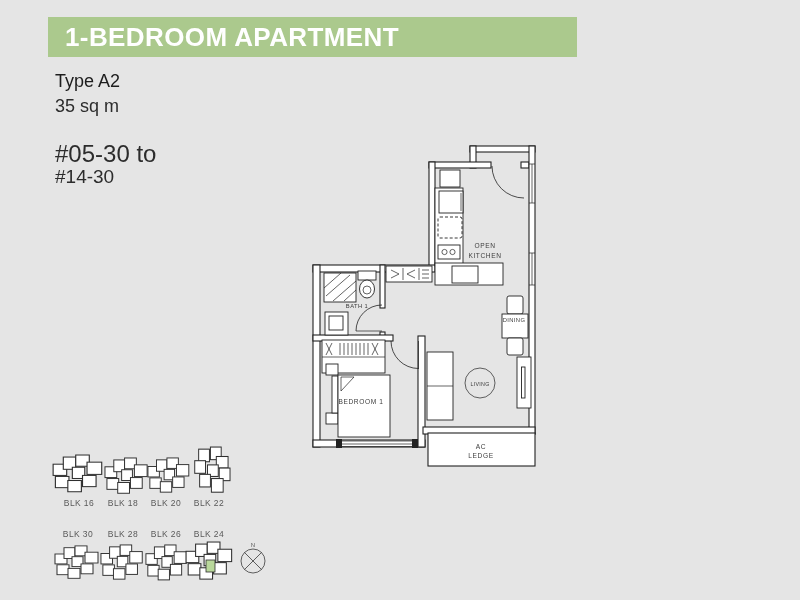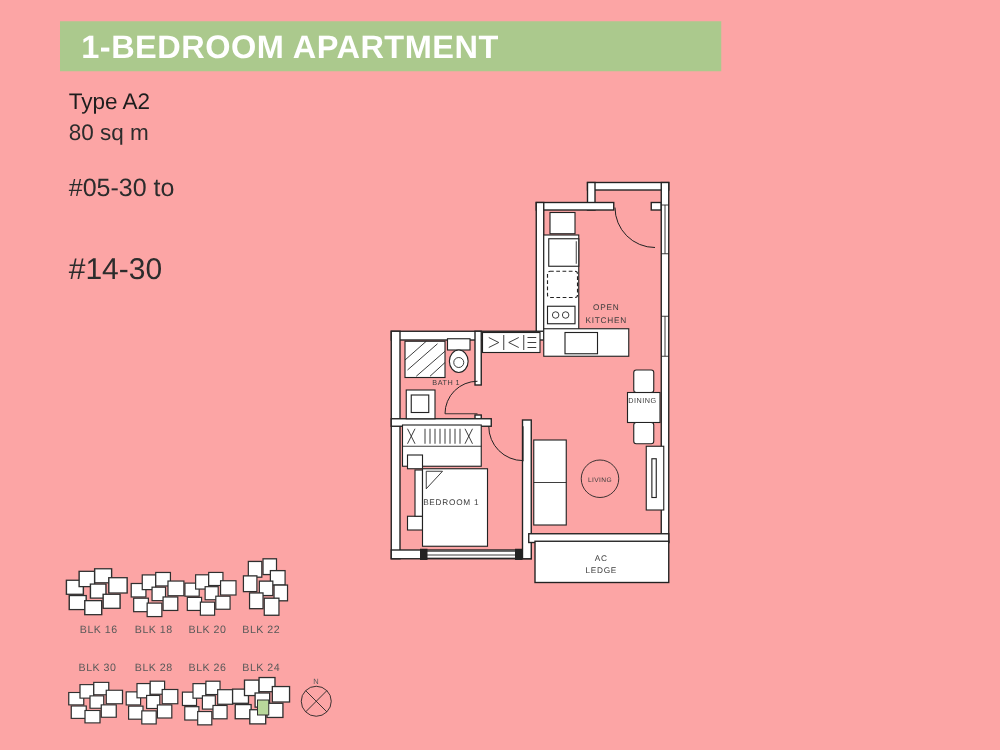--- a/index.html
+++ b/index.html
@@ -1,25 +1,25 @@
 <!DOCTYPE html>
 <html style="--header_bg: #abc98d; --header_text: #ffffff; --plan_line: #222222; --plan_label: #3c3c3c; --blk_label: #595959; --highlight: #b9d89b; --body_text: #232323;"><head>
 <meta charset="utf-8">
 <style>
   html,body{margin:0;padding:0;background:#fff;}
-  .page{position:relative;width:800px;height:600px;background:#fca5a5;overflow:hidden;
+  .page{position:relative;width:800px;height:600px;background:#e5e5e5;overflow:hidden;
         font-family:"Liberation Sans",sans-serif;color:var(--body_text,#232323);}
   .header-bar{position:absolute;left:48px;top:17px;width:529px;height:40px;
               background:var(--header_bg,#abc98d);color:var(--header_text,#fff);
               font-size:26px;font-weight:bold;line-height:41px;padding-left:17px;
               letter-spacing:0.4px;box-sizing:border-box;}
   .type-label{position:absolute;left:55px;top:71px;font-size:18px;font-weight:normal;color:#1d1d1d;}
   .area-label{position:absolute;left:55px;top:96px;font-size:18px;color:#2c2c2c;}
-  .units-line1{position:absolute;left:55px;top:140px;font-size:20px;color:#2c2c2c;}
-  .units-line2{position:absolute;left:55px;top:166px;font-size:24px;color:#2c2c2c;margin-top:36px;}
+  .units-line1{position:absolute;left:55px;top:140px;font-size:24px;color:#2c2c2c;}
+  .units-line2{position:absolute;left:55px;top:166px;font-size:19px;color:#2c2c2c;}
   svg.plan{position:absolute;left:300px;top:130px;width:270px;height:350px;}
   svg.site{position:absolute;left:40px;top:438px;width:250px;height:160px;}
   .wall{fill:#ffffff;stroke:var(--plan_line,#222);stroke-width:1.1;}
   .fix{fill:#ffffff;stroke:var(--plan_line,#222);stroke-width:0.9;}
   .thin{fill:none;stroke:var(--plan_line,#222);stroke-width:0.7;}
   .arc{fill:none;stroke:var(--plan_line,#222);stroke-width:0.8;}
   .dark{fill:var(--plan_line,#222);stroke:none;}
   .lbl{font-family:"Liberation Sans",sans-serif;font-size:6.6px;fill:var(--plan_label,#3c3c3c);
        letter-spacing:0.6px;text-anchor:middle;}
   .lbl-s{font-size:5.8px;letter-spacing:0.4px;}
@@ -32,21 +32,21 @@
 </head>
 <body>
 
 <div class="page">
 
   <div class="header-bar">
     <span>1-BEDROOM APARTMENT</span>
   </div>
 
   <div class="type-label">Type A2</div>
-  <div class="area-label">80 sq m</div>
+  <div class="area-label">35 sq m</div>
   <div class="units-line1">#05-30 to</div>
   <div class="units-line2">#14-30</div>
 
   <svg class="plan" viewBox="300 130 270 350" xmlns="http://www.w3.org/2000/svg">
 
     <g>
       <rect class="wall" x="470" y="146" width="65" height="6"></rect>
       <rect class="wall" x="470" y="146" width="6" height="22"></rect>
       <rect class="wall" x="429" y="162" width="62" height="6"></rect>
       <rect class="wall" x="521" y="162" width="8" height="6"></rect>

